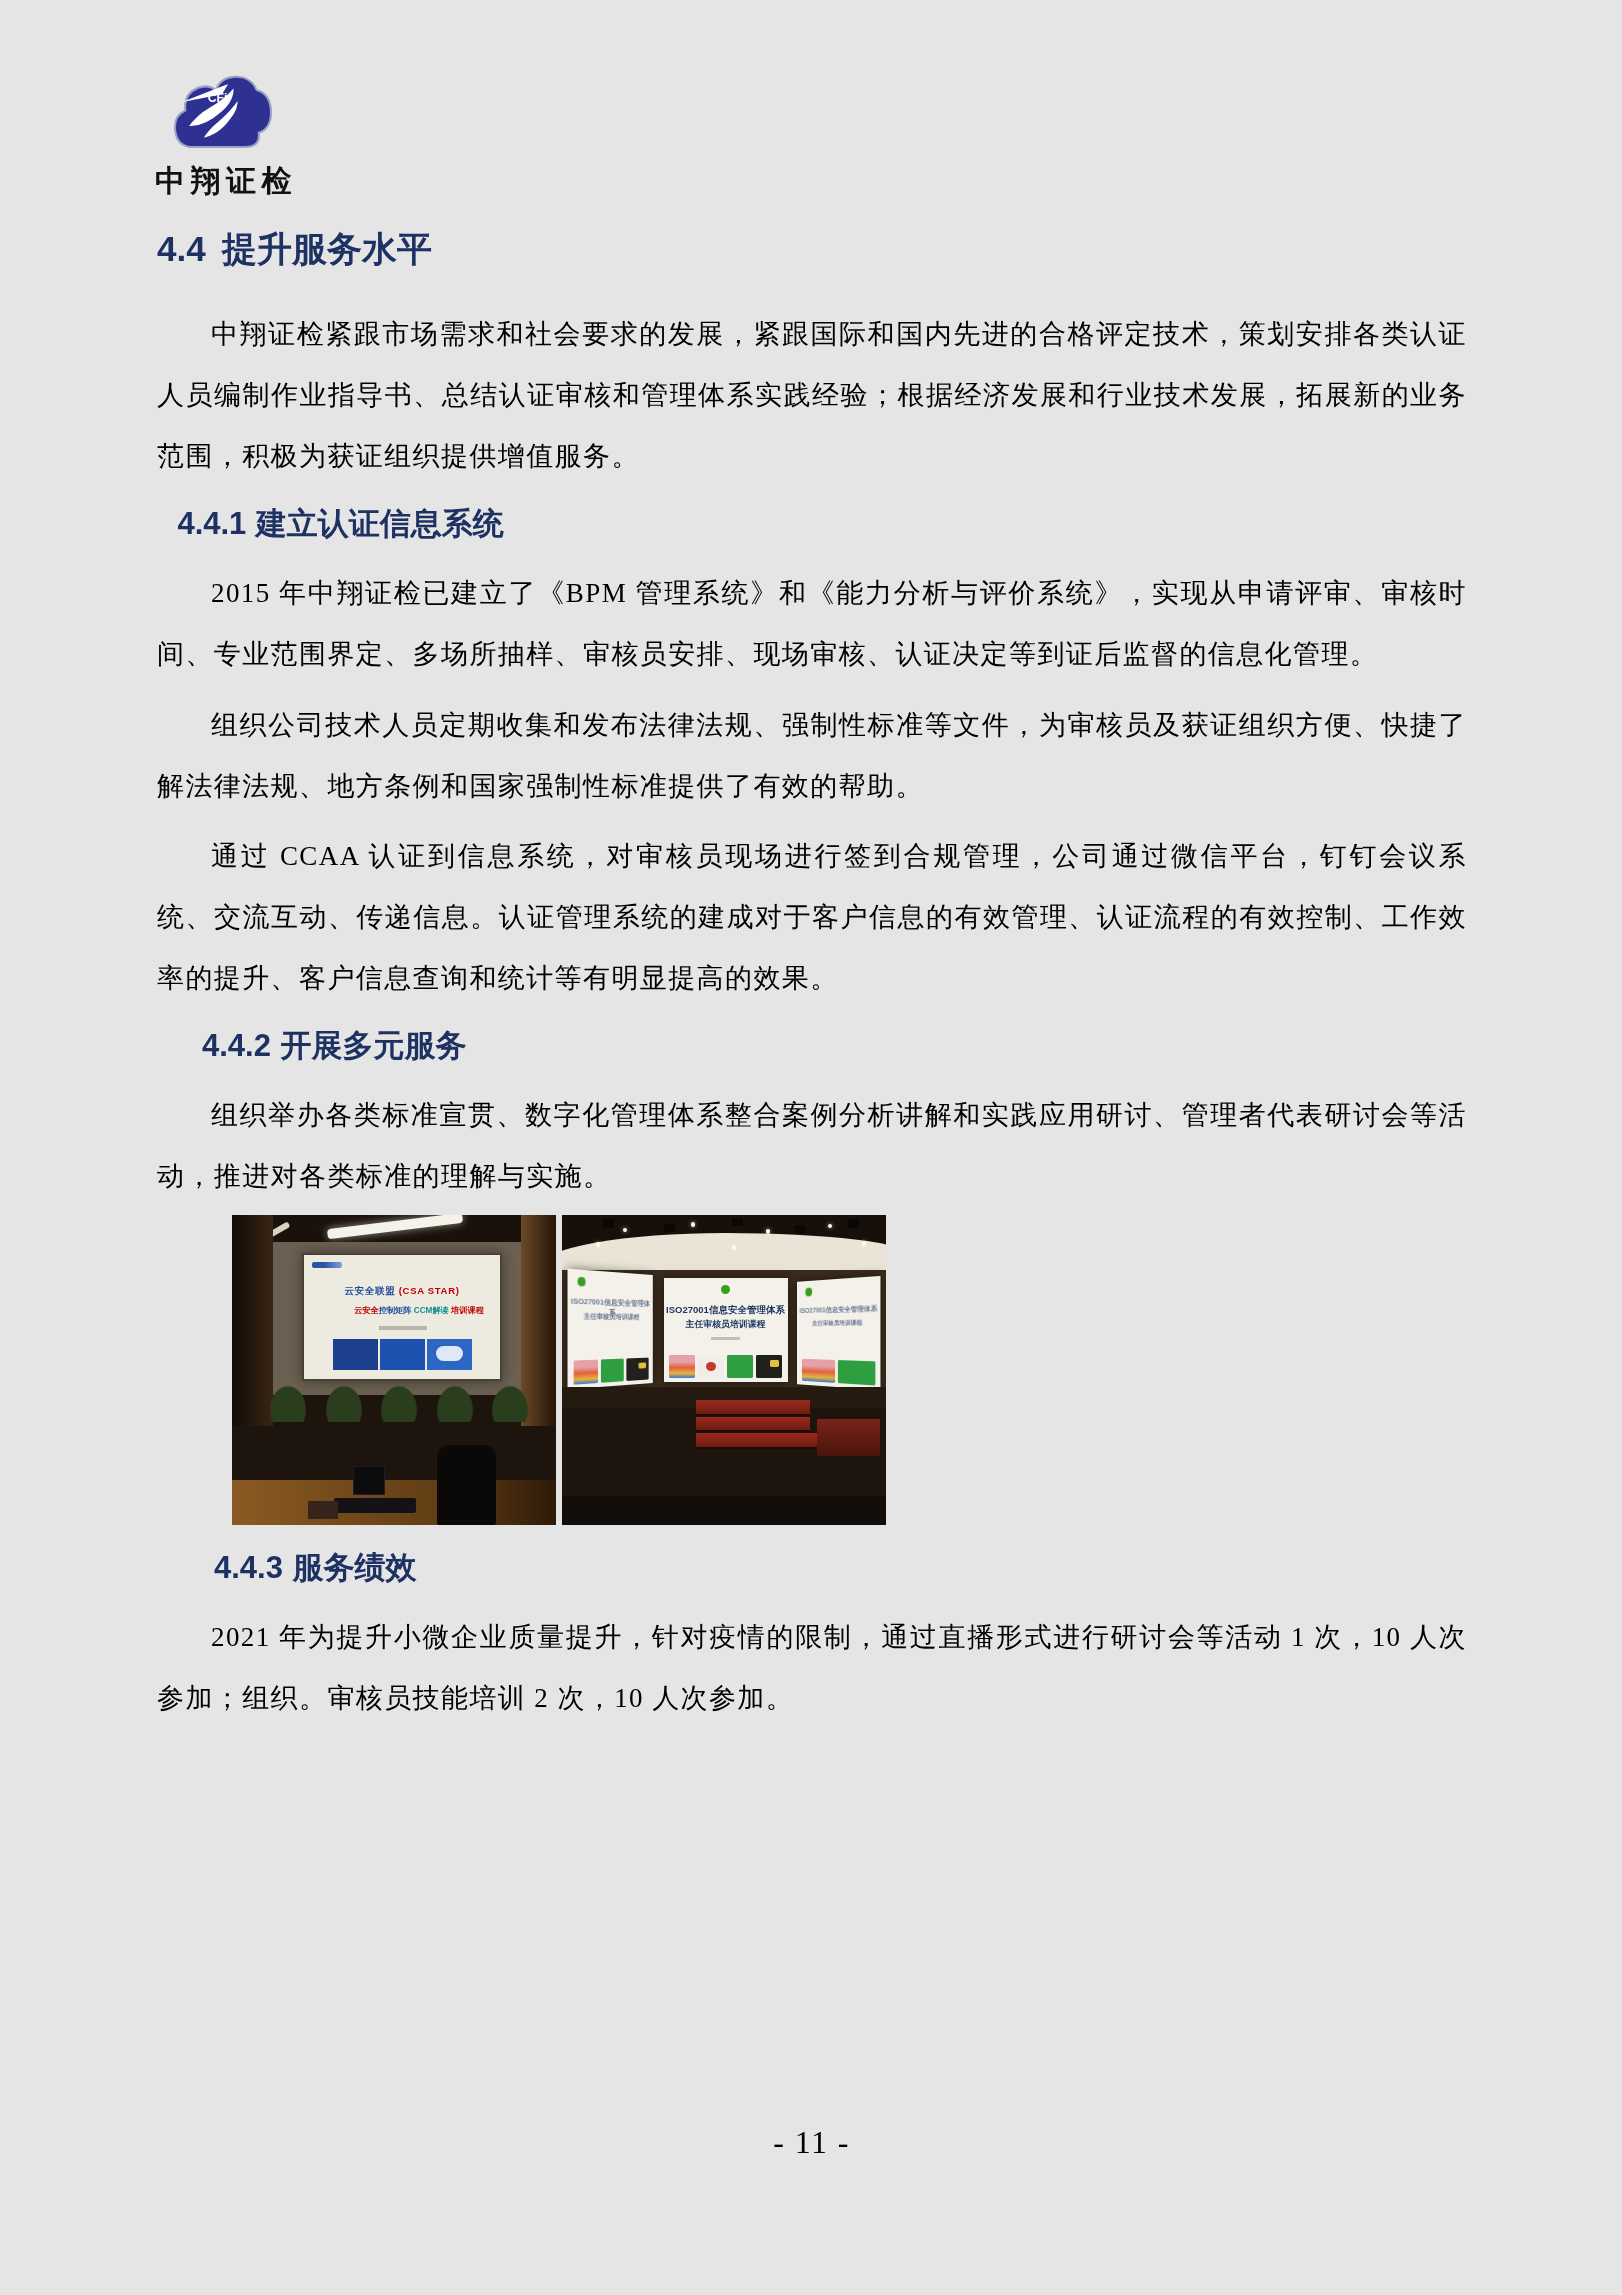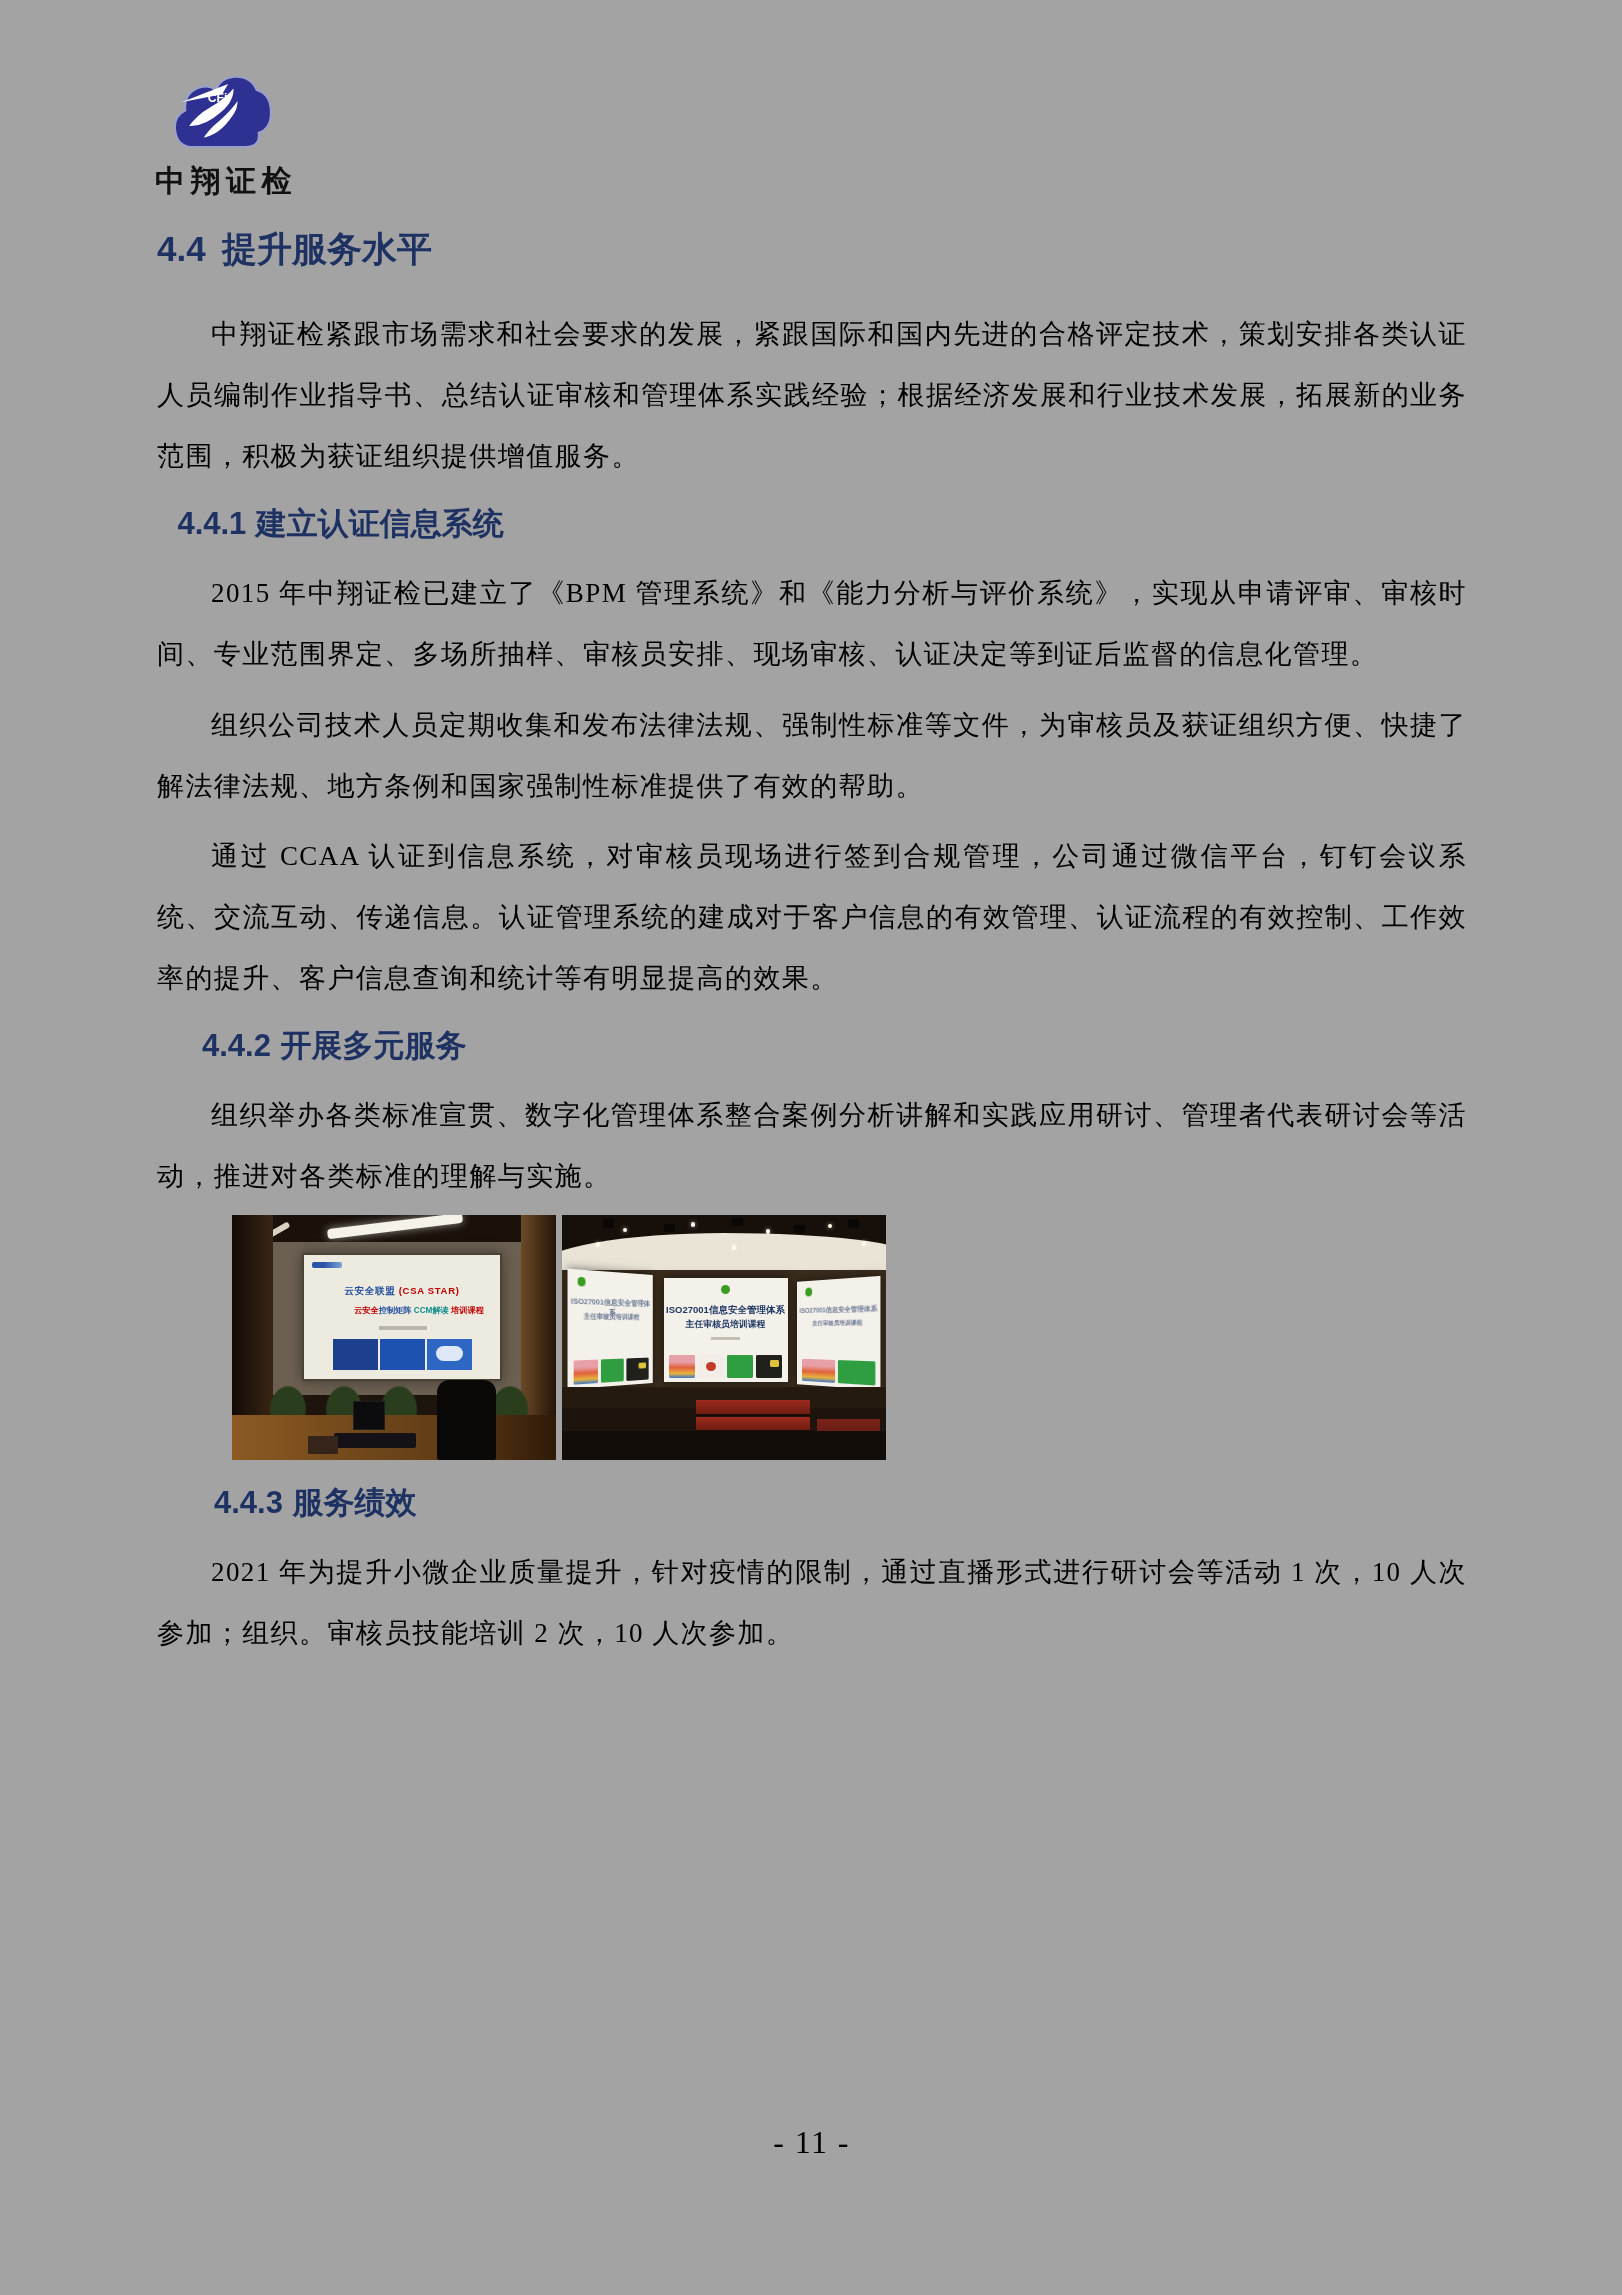--- a/index.html
+++ b/index.html
@@ -1,16 +1,16 @@
 <!DOCTYPE html>
 <html lang="zh" style="font-size:11px"><head>
 <meta charset="utf-8">
 <style>
   html,body{margin:0;padding:0;background:#ffffff;}
-  .page{position:relative;width:1623px;height:2295px;background:#a3a3a3;overflow:hidden;
+  .page{position:relative;width:1623px;height:2295px;background:#e5e5e5;overflow:hidden;
         font-family:"Liberation Serif","DejaVu Serif",serif;color:#000;}
 
   
   .logo-block{position:absolute;left:155px;top:71px;width:164px;}
   .logo-cloud{width:112px;height:87px;margin-left:8.2px;}
   .logo-name{margin-top:1.4px;font-size:30px;font-weight:bold;letter-spacing:5.5px;
              font-family:"Liberation Serif","DejaVu Serif",serif;color:#111;}
 
   
   .content{position:absolute;left:157px;top:198px;width:1310px;}
@@ -19,21 +19,21 @@
   .h-main{font-family:"Liberation Sans","DejaVu Sans",sans-serif;font-weight:bold;
           font-size:35px;line-height:48px;margin:27px 0 31px 0;}
   .h-sub{font-family:"Liberation Sans","DejaVu Sans",sans-serif;font-weight:bold;
          font-size:31px;line-height:42px;margin:16.4px 0 17.7px 0;}
   .h-gap{margin-left:16.4px;}
   .h-gap-sm{margin-left:9.5px;}
   .mt-sm{margin-top:9.5px;}
 
   
   .photos{display:flex;gap:5.5px;margin:8.2px 0 0 75px;}
-  .photo{position:relative;width:324px;height:245px;overflow:hidden;background:#1d140d;}
+  .photo{position:relative;width:324px;height:310px;overflow:hidden;background:#1d140d;}
 
   
   .pl-ceiling{position:absolute;left:0;top:0;width:100%;height:40px;background:#1a110a;}
   .pl-light{position:absolute;left:95px;top:5.5px;width:136px;height:9.5px;background:#f5f2e8;
             transform:rotate(-7deg);border-radius:4.1px;box-shadow:0 0 8.2px #fff8;}
   .pl-light2{position:absolute;left:12.3px;top:17.7px;width:48px;height:5.5px;background:#d8d2c0;
              transform:rotate(-30deg);border-radius:2.7px;}
   .pl-wall{position:absolute;left:37px;top:27px;width:259px;height:153px;background:#6b6051;}
   .pl-colL{position:absolute;left:0;top:0;width:41px;height:211px;
            background:linear-gradient(90deg,#120b06,#3a2514);}

